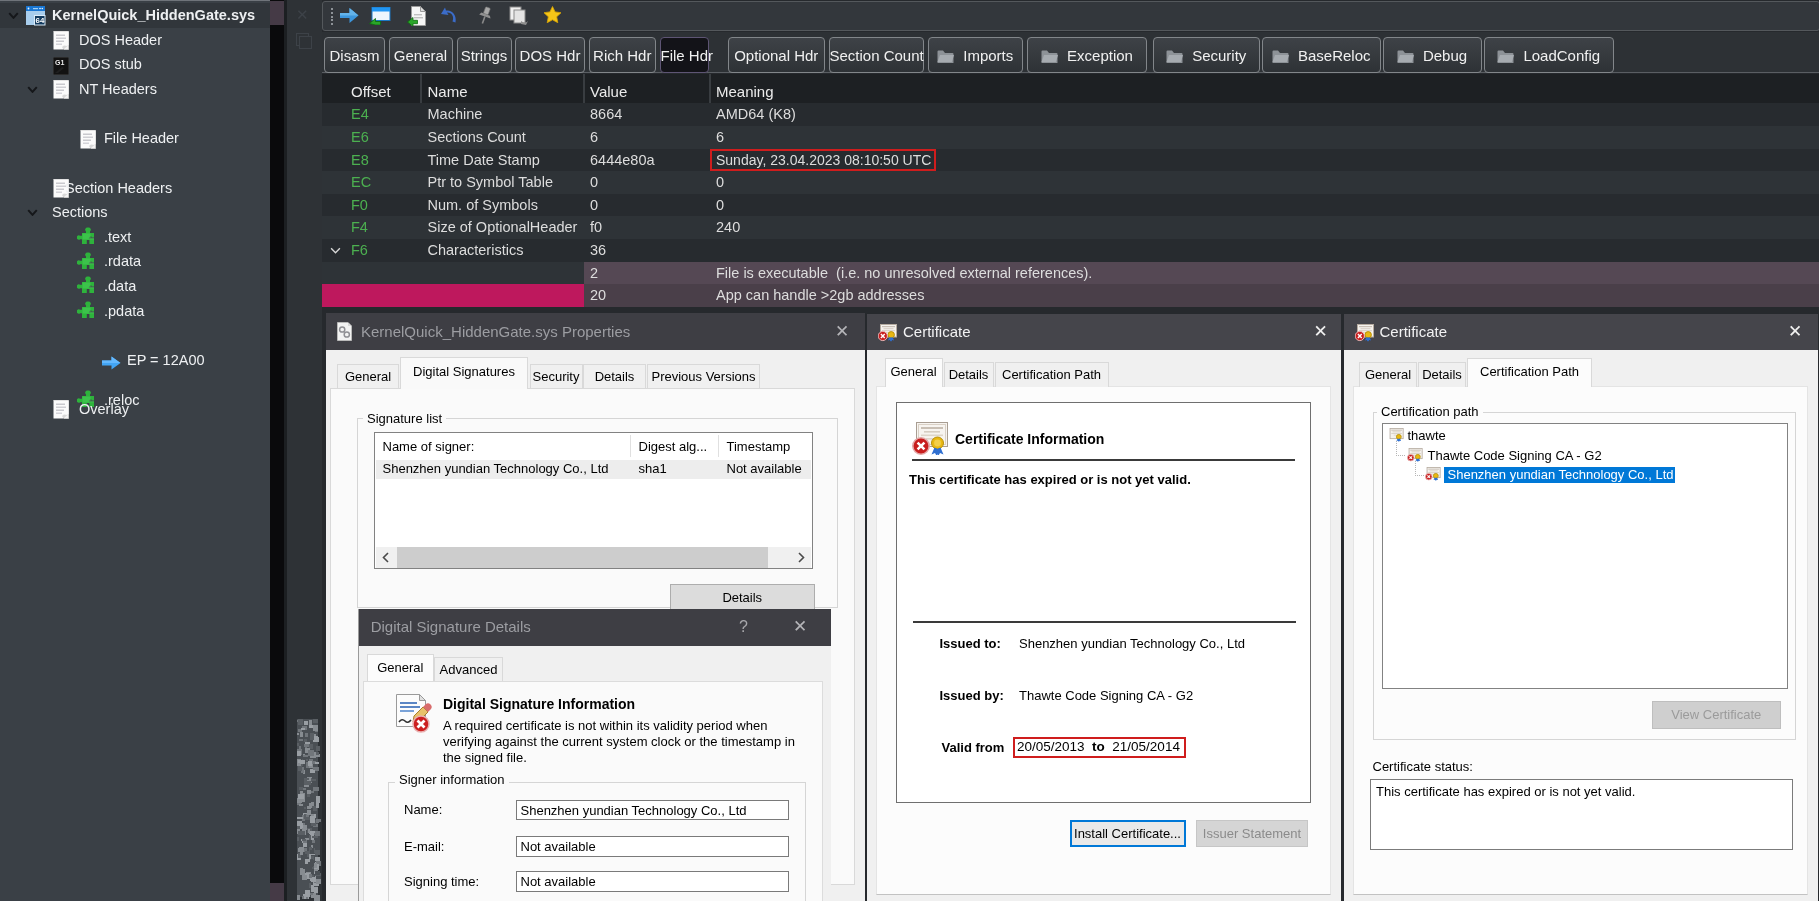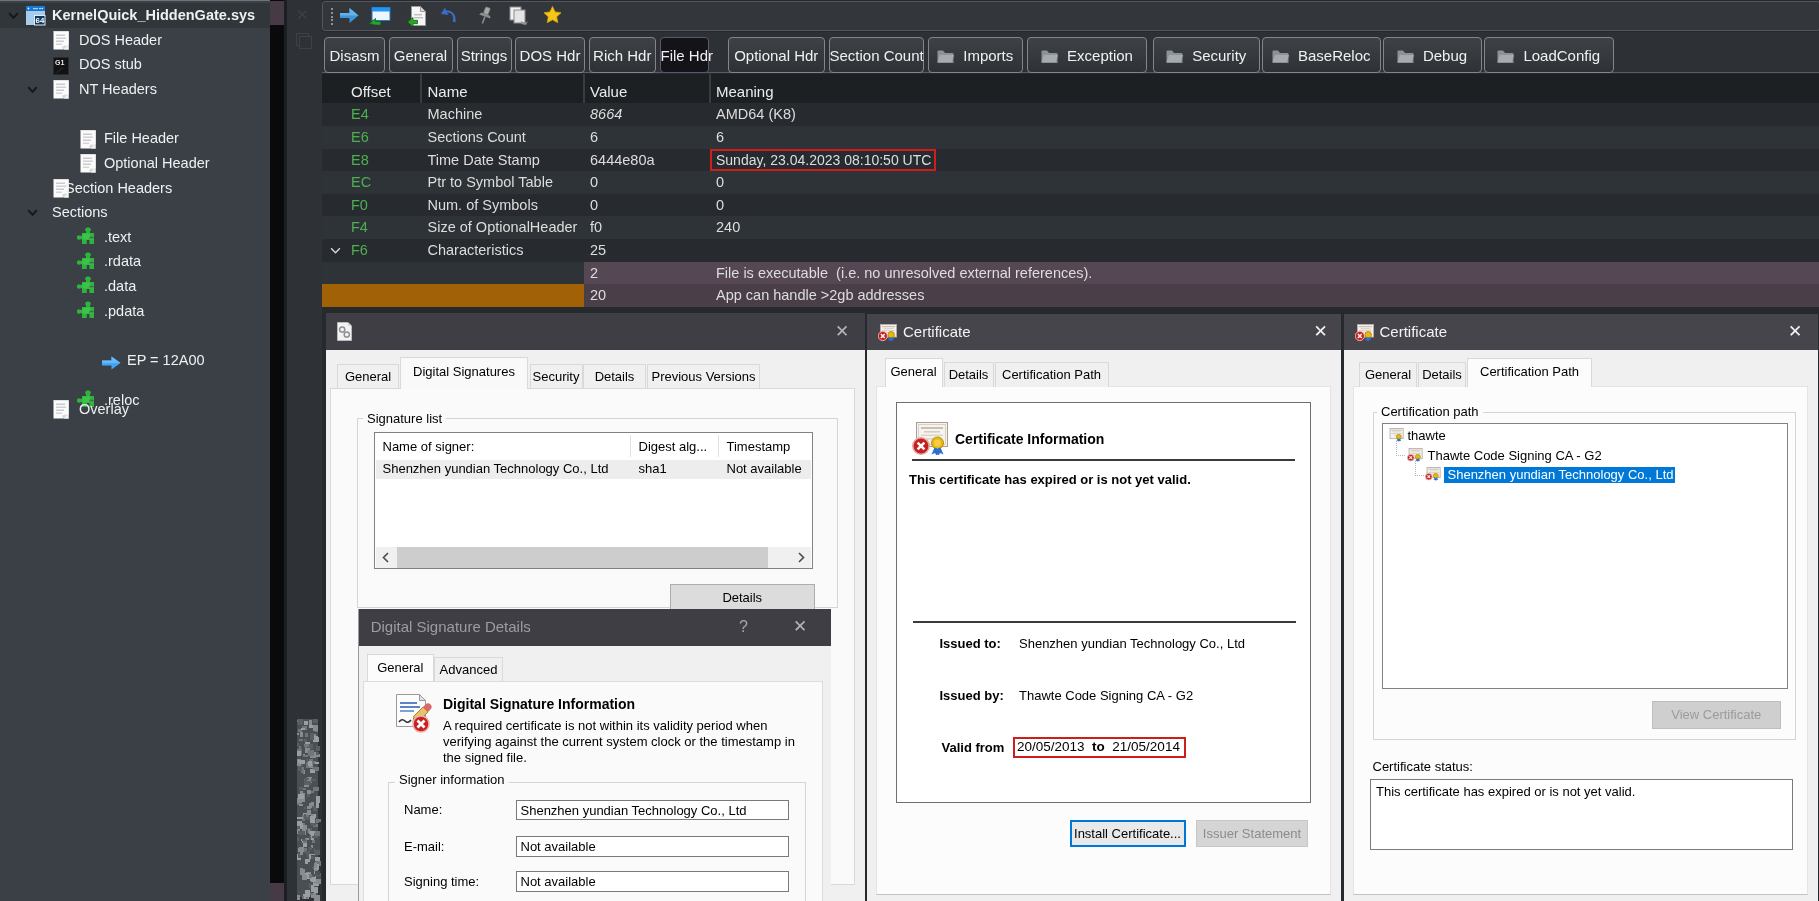--- a/index.html
+++ b/index.html
@@ -103,32 +103,20 @@
       <span style="position:absolute;left:80px;top:3.3000000000000007px;"><svg width="16" height="19" viewBox="0 0 16 19">
           <path d="M0.5 0.5 h15 v18 h-4.5 l-2-2.5 1-2 5 .5" fill="#f5f5f5" stroke="#c9c9c9" stroke-width="1"></path>
           <path d="M0.5 0.5 h15 v13.5 l-5.5 4.5 h-9.5 z" fill="#fbfbfb"></path>
           <rect x="3" y="3.5" width="9" height="1.5" fill="#c9c9ce"></rect>
           <rect x="3" y="6.5" width="10" height="1.5" fill="#cfcfd4"></rect>
           <rect x="3" y="9.5" width="8" height="1.5" fill="#c9c9ce"></rect>
           <rect x="3" y="12.5" width="6" height="1.5" fill="#d4d4d9"></rect>
           <path d="M10.5 18.5 l-1.5-2.5 2-1.5 3.5 .5 z" fill="#d8d8d8"></path>
         </svg></span>
       <span class="lbl" style="left:104px;">File Header</span>
-    </div>
-    <div class="trow" style="top:150.92px;">
-      <span style="position:absolute;left:80px;top:3.3000000000000007px;"><svg width="16" height="19" viewBox="0 0 16 19">
-          <path d="M0.5 0.5 h15 v18 h-4.5 l-2-2.5 1-2 5 .5" fill="#f5f5f5" stroke="#c9c9c9" stroke-width="1"></path>
-          <path d="M0.5 0.5 h15 v13.5 l-5.5 4.5 h-9.5 z" fill="#fbfbfb"></path>
-          <rect x="3" y="3.5" width="9" height="1.5" fill="#c9c9ce"></rect>
-          <rect x="3" y="6.5" width="10" height="1.5" fill="#cfcfd4"></rect>
-          <rect x="3" y="9.5" width="8" height="1.5" fill="#c9c9ce"></rect>
-          <rect x="3" y="12.5" width="6" height="1.5" fill="#d4d4d9"></rect>
-          <path d="M10.5 18.5 l-1.5-2.5 2-1.5 3.5 .5 z" fill="#d8d8d8"></path>
-        </svg></span>
-      <span class="lbl" style="left:104px;">Optional Header</span>
     </div>
     <div class="trow" style="top:175.54px;">
       <span style="position:absolute;left:53px;top:3.3000000000000007px;"><svg width="16" height="19" viewBox="0 0 16 19">
           <path d="M0.5 0.5 h15 v18 h-4.5 l-2-2.5 1-2 5 .5" fill="#f5f5f5" stroke="#c9c9c9" stroke-width="1"></path>
           <path d="M0.5 0.5 h15 v13.5 l-5.5 4.5 h-9.5 z" fill="#fbfbfb"></path>
           <rect x="3" y="3.5" width="9" height="1.5" fill="#c9c9ce"></rect>
           <rect x="3" y="6.5" width="10" height="1.5" fill="#cfcfd4"></rect>
           <rect x="3" y="9.5" width="8" height="1.5" fill="#c9c9ce"></rect>
           <rect x="3" y="12.5" width="6" height="1.5" fill="#d4d4d9"></rect>
           <path d="M10.5 18.5 l-1.5-2.5 2-1.5 3.5 .5 z" fill="#d8d8d8"></path>
@@ -513,21 +501,21 @@
     <span style="left:268px;">Value</span>
     <span style="left:394px;">Meaning</span>
     <div class="csep" style="left:98px;"></div>
     <div class="csep" style="left:261px;"></div>
     <div class="csep" style="left:387px;"></div>
   </div>
 <div class="abs" id="tbody">
     <div class="mrow" style="top:103.4px;background:#272b2f;">
       <span class="off" style="left:29px;">E4</span>
       <span style="left:105.5px;">Machine</span>
-      <span style="left:268px;font-style:italic;">8664</span>
+      <span style="left:268px;">8664</span>
       <span style="left:394px;font-size:14.5px;">AMD64 (K8)</span>
     </div>
     <div class="mrow" style="top:126px;background:#2e3337;">
       <span class="off" style="left:29px;">E6</span>
       <span style="left:105.5px;">Sections Count</span>
       <span style="left:268px;">6</span>
       <span style="left:394px;font-size:14.5px;">6</span>
     </div>
     <div class="mrow" style="top:148.60000000000002px;background:#272b2f;">
       <span class="off" style="left:29px;">E8</span>
@@ -553,41 +541,42 @@
       <span style="left:105.5px;">Size of OptionalHeader</span>
       <span style="left:268px;">f0</span>
       <span style="left:394px;font-size:14.5px;">240</span>
     </div>
     <div class="mrow" style="top:239.00000000000003px;background:#272b2f;">
       <svg class="chev" style="left:8px;top:8px;" width="12" height="8" viewBox="0 0 12 8">
         <path d="M1 1.5 l5 5 5-5" fill="none" stroke="#d8d8d8" stroke-width="1.6"></path>
       </svg>
       <span class="off" style="left:29px;">F6</span>
       <span style="left:105.5px;">Characteristics</span>
-      <span style="left:268px;">25</span>
+      <span style="left:268px;">36</span>
     </div>
     <div class="mrow" style="top:261.6px;background:#2e3337;">
       <div style="position:absolute;left:262px;top:0;width:1235px;height:22.6px;background:#554854;"></div>
       <span style="left:268px;">2</span>
       <span style="left:394px;font-size:14.5px;">File is executable&nbsp; (i.e. no unresolved external references).</span>
     </div>
-    <div class="mrow" style="top:284.20000000000005px;background:#a16207;">
+    <div class="mrow" style="top:284.20000000000005px;background:#be185d;">
       <div style="position:absolute;left:262px;top:0;width:1235px;height:22.6px;background:#4a3f49;"></div>
       <span style="left:268px;">20</span>
       <span style="left:394px;font-size:14.5px;">App can handle &gt;2gb addresses</span>
     </div>
   </div>
 <div class="dlg" id="dlg1" style="left: 326px; top: 313px; width: 538.5px; height: 588px; background: rgb(240, 240, 240);">
     <div class="titlebar" style="background:#3e3e44;height:37px;"></div>
     <span style="position:absolute;left:11px;top:9px;"><svg width="15" height="19" viewBox="0 0 15 19">
         <path d="M0.5 0.5 h10.5 l3.5 3.5 v14.5 h-14z" fill="#f2f2f2" stroke="#b9b9b9"></path>
         <path d="M11 0.5 l3.5 3.5 h-3.5z" fill="#d8d8d8"></path>
         <circle cx="5.2" cy="7.5" r="2.6" fill="none" stroke="#8f8f94" stroke-width="1.5"></circle>
         <circle cx="9.8" cy="12.5" r="2.6" fill="none" stroke="#8f8f94" stroke-width="1.5"></circle>
       </svg></span>
+    <div class="titletxt" style="left:35px;color:#9c9da2;height:37px;line-height:37px;">KernelQuick_HiddenGate.sys Properties</div>
     <div class="titletxt x" style="left:509px;color:#b4b4b8;height:37px;line-height:37px;">✕</div>
     <div class="page" style="left:4px;top:75px;width:525px;height:496.5px;background:#fafafa;border-color:#d9d9d9;"></div>
     <div class="wtab" style="left:11px;top:51px;width:62px;height:24px;line-height:24px;">General</div>
     <div class="wtab sel" style="left:74px;top:44px;width:128px;height:31.5px;line-height:28px;background:#f9f9f9;">Digital Signatures</div>
     <div class="wtab" style="left:203.5px;top:51px;width:53px;height:24px;line-height:24px;">Security</div>
     <div class="wtab" style="left:257px;top:51px;width:63px;height:24px;line-height:24px;">Details</div>
     <div class="wtab" style="left:321px;top:51px;width:113px;height:24px;line-height:24px;">Previous Versions</div>
     <div class="gbox" style="left:30.5px;top:105px;width:481px;height:190px;border-color:#d5d5d5;"></div>
     <div class="glabel" style="left:37px;top:98px;background:#fafafa;">Signature list</div>
     <div style="position:absolute;left:47.5px;top:119px;width:439.5px;height:136.5px;background:#fff;border:1px solid #828282;box-sizing:border-box;">

